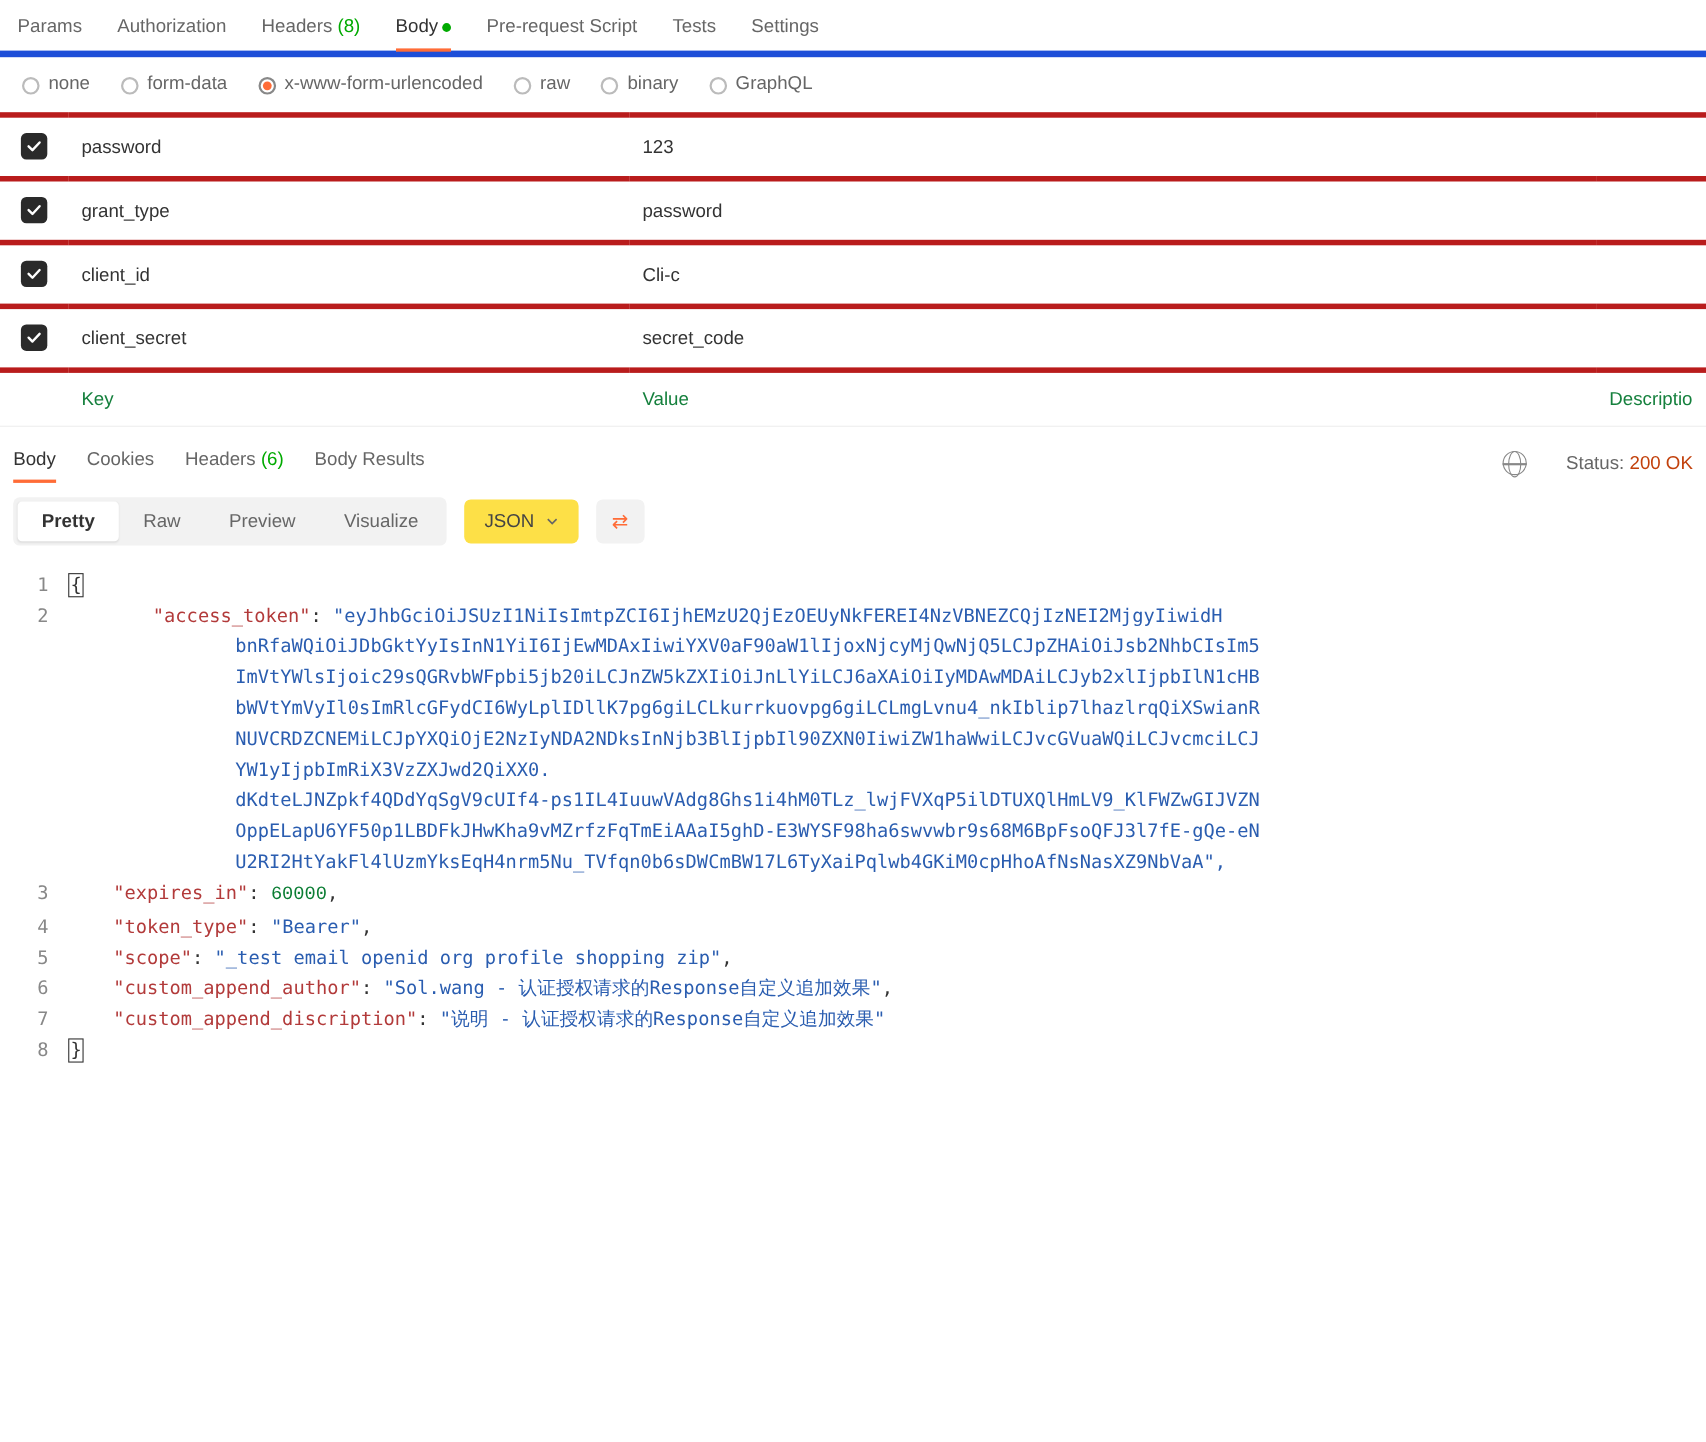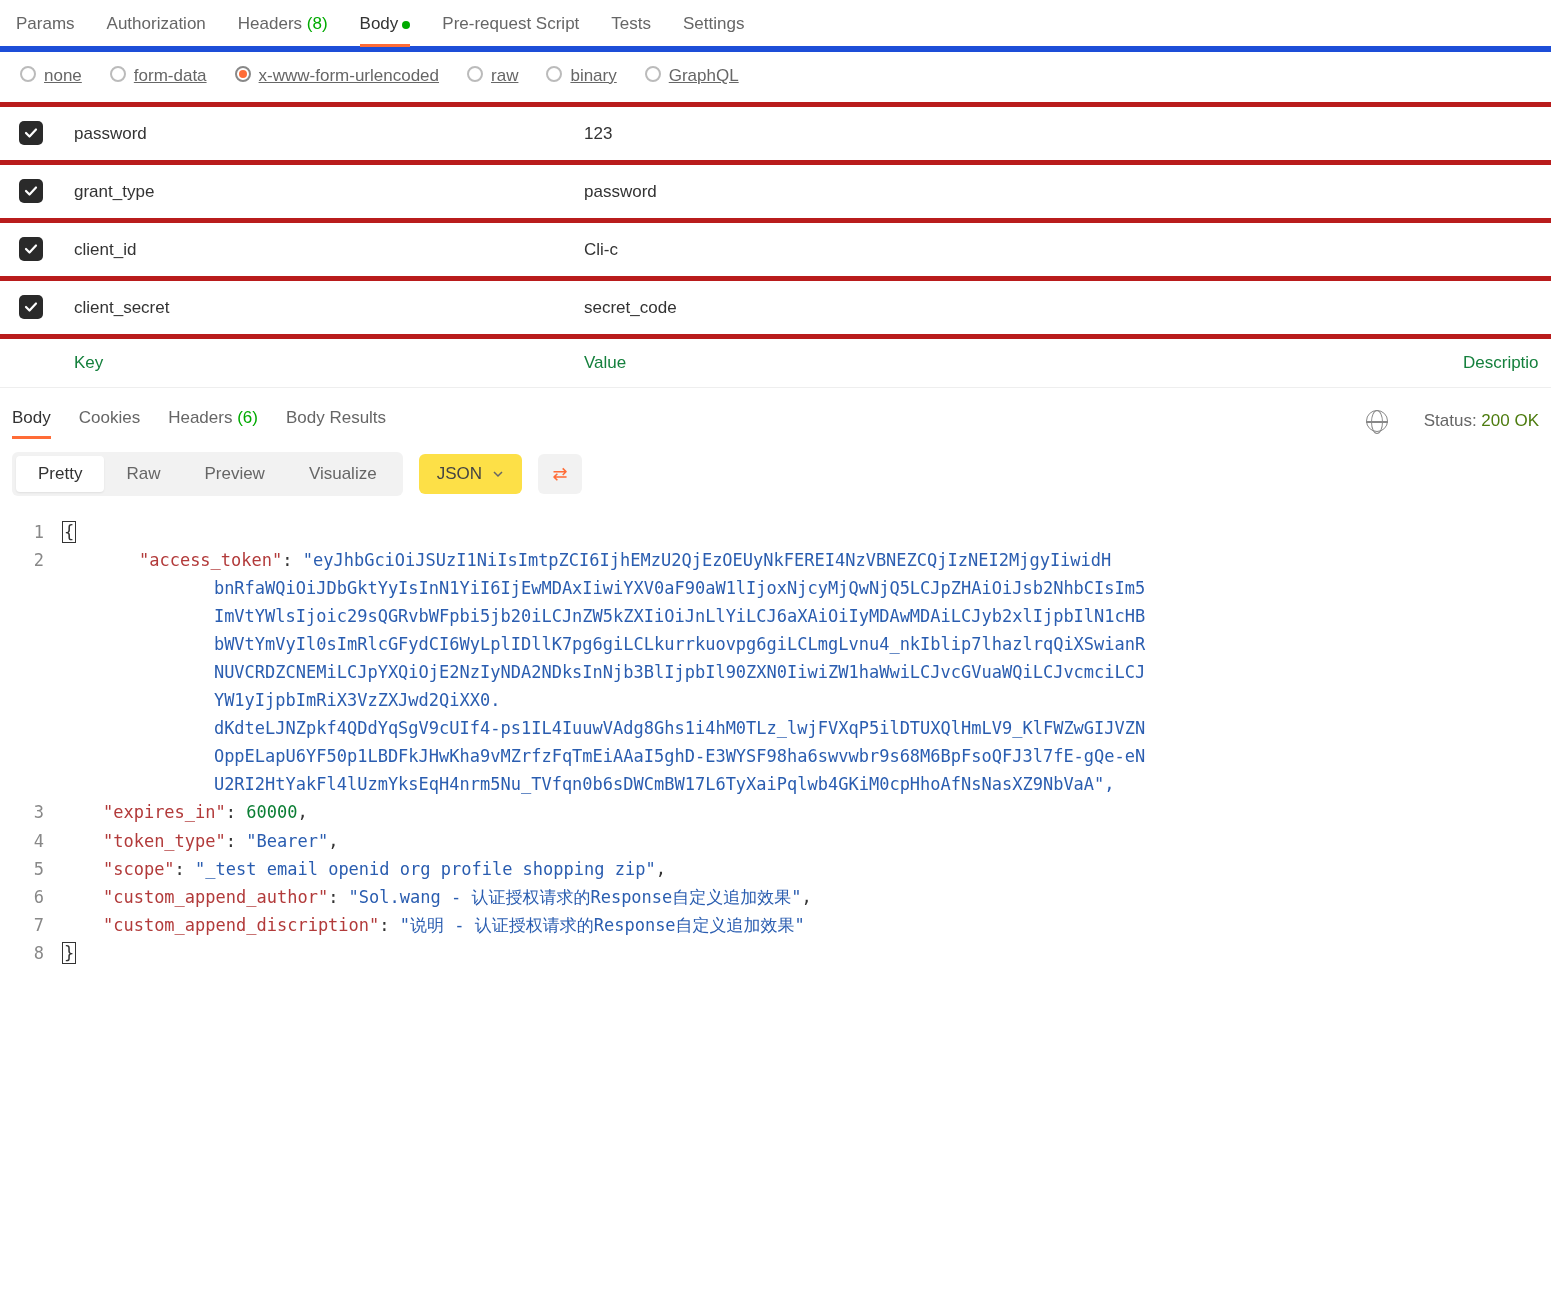--- a/index.html
+++ b/index.html
@@ -6,21 +6,21 @@
 body { font-family: -apple-system, BlinkMacSystemFont, "Segoe UI", Arial, sans-serif; font-size: 17px; color: #666; background: #fff; }
 
 .tabs { display: flex; gap: 32px; padding: 8px 16px 0; border-bottom: 6px solid #1d4ed8; }
 .tab { padding: 6px 0 12px; cursor: pointer; color: #666; position: relative; }
 .tab.active { color: #333; }
 .tab.active::after { content: ''; position: absolute; bottom: -1px; left: 0; right: 0; height: 3px; background: #ff6c37; }
 .tab .count { color: #0a0; }
 .tab .dot { display: inline-block; width: 8px; height: 8px; border-radius: 50%; background: #0a0; margin-left: 4px; vertical-align: middle; }
 
 .body-types { display: flex; gap: 28px; padding: 14px 20px 16px; align-items: center; }
-.radio-opt { display: flex; align-items: flex-start; gap: 8px; cursor: pointer; color: #666; text-decoration: underline; }
+.radio-opt { display: flex; align-items: flex-end; gap: 8px; cursor: pointer; color: #666; }
 .radio-opt .r { width: 16px; height: 16px; border-radius: 50%; border: 2px solid #bbb; position: relative; }
 .radio-opt .r.on { border-color: #888; }
 .radio-opt .r.on::after { content:''; position:absolute; top:2px; left:2px; width:8px; height:8px; border-radius:50%; background:#ff6c37; }
 
 .param-table { width: 100%; border-collapse: collapse; }
 .param-table tr { border-top: 5px solid #b91c1c; }
 .param-table td { padding: 14px 12px; color: #333; font-size: 17px; }
 .param-table td.chk { width: 62px; text-align: center; }
 .param-table td.key { width: 510px; }
 .param-table td.desc { width: 100px; color: #999; }
@@ -31,41 +31,41 @@
 .resp-tabs { display:flex; align-items:center; padding: 16px 12px 0; gap: 28px; border-top:1px solid #eee; }
 .rtab { padding: 4px 0 10px; cursor:pointer; color:#666; position:relative; }
 .rtab.active { color:#333; }
 .rtab.active::after { content:''; position:absolute; bottom:-1px; left:0; right:0; height:3px; background:#ff6c37; }
 .rtab .count { color:#0a0; }
 .resp-tabs .spacer { flex:1; }
 .resp-tabs .globe { width:22px; height:22px; border:1.5px solid #888; border-radius:50%; position:relative; margin-right:8px; }
 .resp-tabs .globe::before{content:'';position:absolute;top:-1px;left:50%;width:10px;height:22px;border:1.5px solid #888;border-radius:50%;transform:translateX(-50%);}
 .resp-tabs .globe::after{content:'';position:absolute;top:50%;left:-1px;right:-1px;height:1.5px;background:#888;}
 .status { color:#666; }
-.status .ok { color:#4d7c0f; }
+.status .ok { color:#c2410c; }
 
 .view-tabs { display:flex; align-items:center; gap: 0; padding: 14px 12px; }
 .view-group { display:flex; background:#f2f2f2; border-radius:6px; padding:4px; }
 .vtab { padding: 8px 22px; cursor:pointer; color:#666; border-radius:4px; }
-.vtab.active { background:#fff; color:#333; box-shadow: 0 1px 2px rgba(0,0,0,.08); font-weight: 400;}
+.vtab.active { background:#fff; color:#333; box-shadow: 0 1px 2px rgba(0,0,0,.08); font-weight: 700;}
 .format-sel { margin-left: 16px; padding:10px 18px; background:#fde047; border-radius:6px; display:flex; align-items:center; gap:10px; color:#444; cursor:pointer;}
 .format-sel svg { width:12px; height:12px;}
 .wrap-btn { margin-left:16px; width:44px; height:40px; background:#f2f2f2; border-radius:6px; display:flex; align-items:center; justify-content:center; cursor:pointer;}
 .wrap-btn span { color:#ff6c37; font-size:18px; }
 
 .code { font-family: "Menlo","Consolas",monospace; font-size: 17px; line-height: 1.65; padding: 8px 0 16px; }
 .code .line { display:flex; }
 .code .ln { width: 62px; text-align:right; padding-right:18px; color:#888; flex-shrink:0; user-select:none;}
 .code .c { flex:1; white-space: pre-wrap; word-break: break-all; padding-right: 10px;}
 .code .indent1 { padding-left: 36px;}
 .code .wrap { padding-left: 70px;}
 .p { color:#333; } 
 .k { color:#b23a3a; } 
 .s { color:#2a5db0; } 
-.n { color:#0a7d33; } 
+.n { color:#0a7d33;font-family:Liberation Mono, monospace; } 
 .cur { border:1px solid #333; padding: 0 1px; }
 </style>
 </head>
 <body>
 
 <div class="tabs" id="req-tabs">
     <div class="tab">Params</div>
     <div class="tab">Authorization</div>
     <div class="tab">Headers<span class="count"> (8)</span></div>
     <div class="tab active">Body<span class="dot"></span></div>

